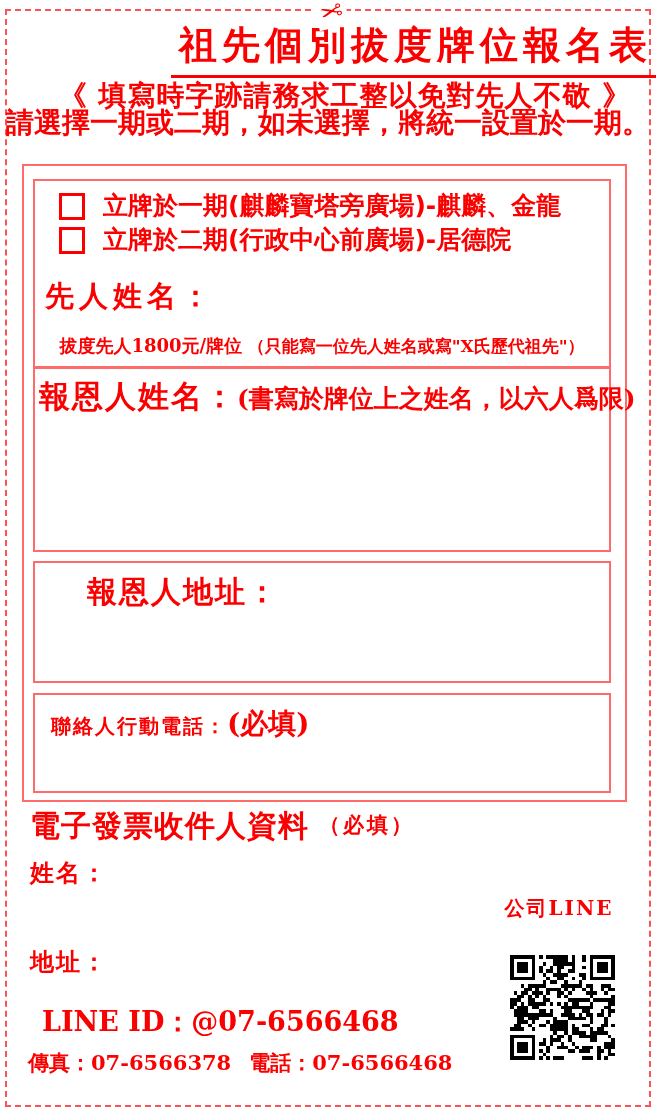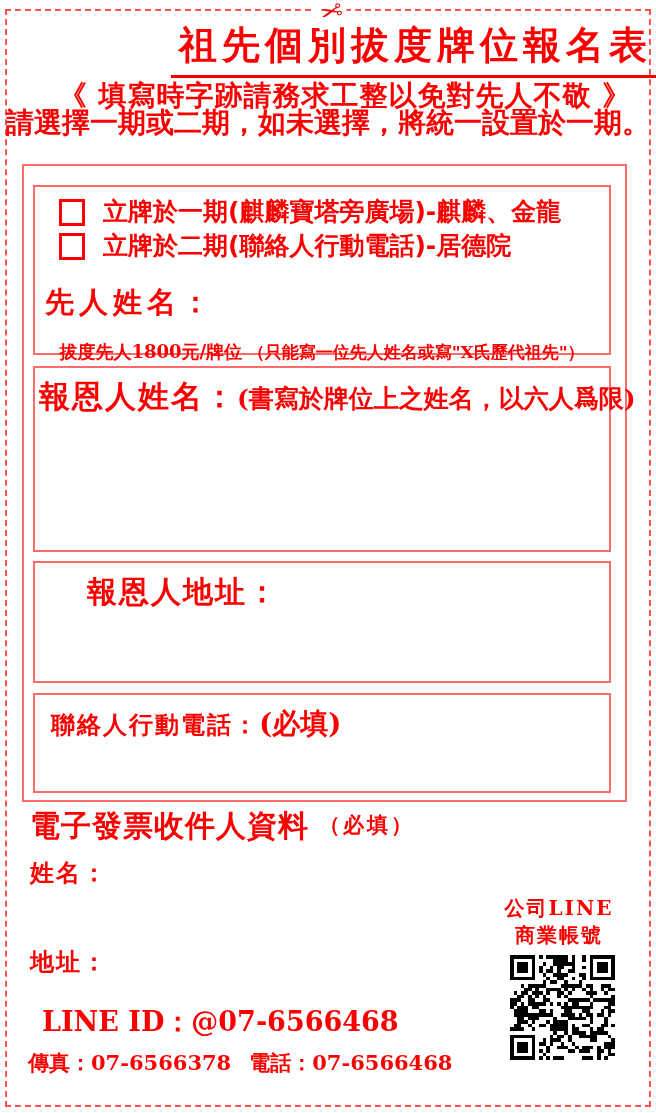--- a/index.html
+++ b/index.html
@@ -15,38 +15,38 @@
   .title{display:inline-block;font-size:38px;font-weight:bold;letter-spacing:5px;
          border-bottom:3px solid #fb0000;padding:0 4px 4px 8px;}
   .subtitle{position:absolute;top:77px;left:17px;width:100%;text-align:center;
             font-weight:bold;font-size:28px;letter-spacing:1px;}
   .instruction{position:absolute;top:104px;left:0;width:100%;text-align:center;
                font-weight:bold;font-size:28px;}
   .outer-box{position:absolute;left:22px;top:164px;width:601px;height:634px;
              border:2px solid #ff6a6a;}
   .inner-box{position:absolute;left:9px;width:578px;border:2px solid #ff6a6a;
              box-sizing:border-box;}
-  #box1{top:19px;height:170px;}
+  #box1{top:13px;height:190px;}
   #box2{top:200px;height:186px;}
   #box3{top:395px;height:122px;padding-left:42px;}
   #box4{top:527px;height:100px;}
   .opt-row{display:flex;align-items:center;gap:18px;margin:5px 0 0 24px;}
   .opt-row.first{margin-top:11px;}
   .checkbox{width:20px;height:21px;border:3px solid #fb0000;flex:none;background:#fff;}
   .opt-label{font-weight:bold;font-size:25px;line-height:1.15;}
   .ancestor-label{margin:22px 0 0 10px;font-size:29px;font-weight:bold;letter-spacing:5px;}
   .price-line{margin-top:17px;text-align:center;font-weight:bold;white-space:nowrap;}
   .price-main{font-size:18px;}
   .price-detail{font-size:17px;}
   .donor-line{margin:8px 0 0 4px;white-space:nowrap;}
   .donor-label{font-size:31px;font-weight:bold;letter-spacing:2px;}
   .donor-note{font-size:25px;font-weight:bold;text-align:center;}
   .addr-label{margin:9px 0 0 10px;font-size:30px;font-weight:bold;letter-spacing:2px;}
   .phone-line{margin:10px 0 0 16px;white-space:nowrap;}
-  .phone-label{font-size:24px;font-weight:bold;letter-spacing:2px;}
+  .phone-label{font-size:20px;font-weight:bold;letter-spacing:2px;}
   .phone-note{font-size:28px;font-weight:bold;}
   .fill-area{position:absolute;}
   #fill-ancestor{left:205px;top:90px;right:12px;height:44px;}
   #fill-donor-names{left:8px;top:54px;right:8px;bottom:8px;}
   #fill-donor-addr{left:8px;top:52px;right:8px;bottom:8px;}
   #fill-contact-phone{left:8px;top:50px;right:8px;bottom:6px;}
   .invoice-heading{position:absolute;left:30px;top:806px;font-weight:bold;
                    font-size:30px;letter-spacing:1px;white-space:nowrap;}
   .invoice-heading .note{font-family:"DejaVu Serif","Liberation Serif",serif;
                    font-size:21px;letter-spacing:3px;margin-left:10px;vertical-align:4px;}
@@ -77,21 +77,21 @@
 
   <div class="outer-box">
 
     <div class="inner-box" id="box1">
       <div class="opt-row first">
         <div class="checkbox"></div>
         <div class="opt-label sans">立牌於一期(麒麟寶塔旁廣場)-麒麟、金龍</div>
       </div>
       <div class="opt-row">
         <div class="checkbox"></div>
-        <div class="opt-label sans">立牌於二期(聯絡人行動電話)-居德院</div>
+        <div class="opt-label sans">立牌於二期(行政中心前廣場)-居德院</div>
       </div>
       <div class="ancestor-label">先人姓名：</div>
       <div class="fill-area" id="fill-ancestor"></div>
       <div class="price-line">
         <span class="price-main">拔度先人1800元/牌位</span>
         <span class="price-detail">（只能寫一位先人姓名或寫"X氏歷代祖先"）</span>
       </div>
     </div>
 
     <div class="inner-box" id="box2">
@@ -115,21 +115,20 @@
   </div>
 
   <div class="invoice-heading sans">
     <span>電子發票收件人資料</span><span class="note">（必填）</span>
   </div>
   <div class="invoice-label sans" id="inv-name">姓名：</div>
   <div class="invoice-label sans" id="inv-addr">地址：</div>
 
   <div class="line-account">
     <div>公司LINE</div>
-    <div>商業帳號</div>
   </div>
   <div class="qr">
     <svg id="qr-svg" viewBox="0 0 29 29" xmlns="http://www.w3.org/2000/svg">
         <g fill="#000000">
           <rect x="8" y="0" width="1" height="1"></rect>
           <rect x="10" y="0" width="1" height="1"></rect>
           <rect x="11" y="0" width="1" height="1"></rect>
           <rect x="12" y="0" width="1" height="1"></rect>
           <rect x="13" y="0" width="1" height="1"></rect>
           <rect x="14" y="0" width="1" height="1"></rect>

